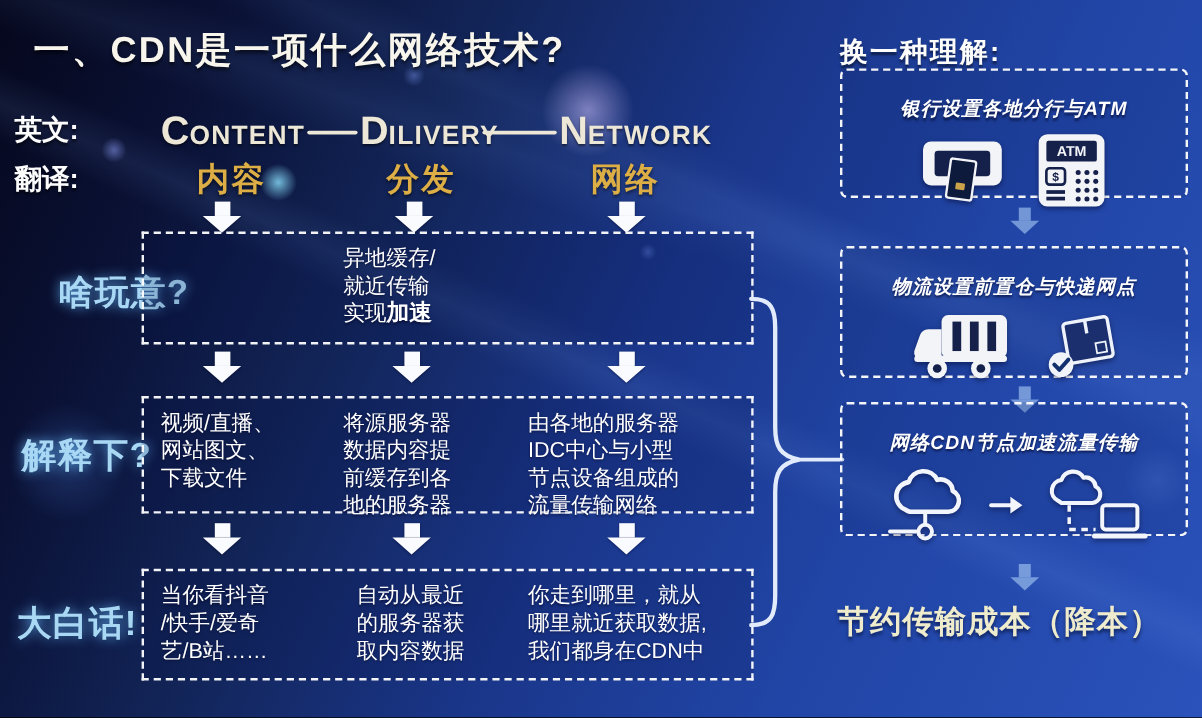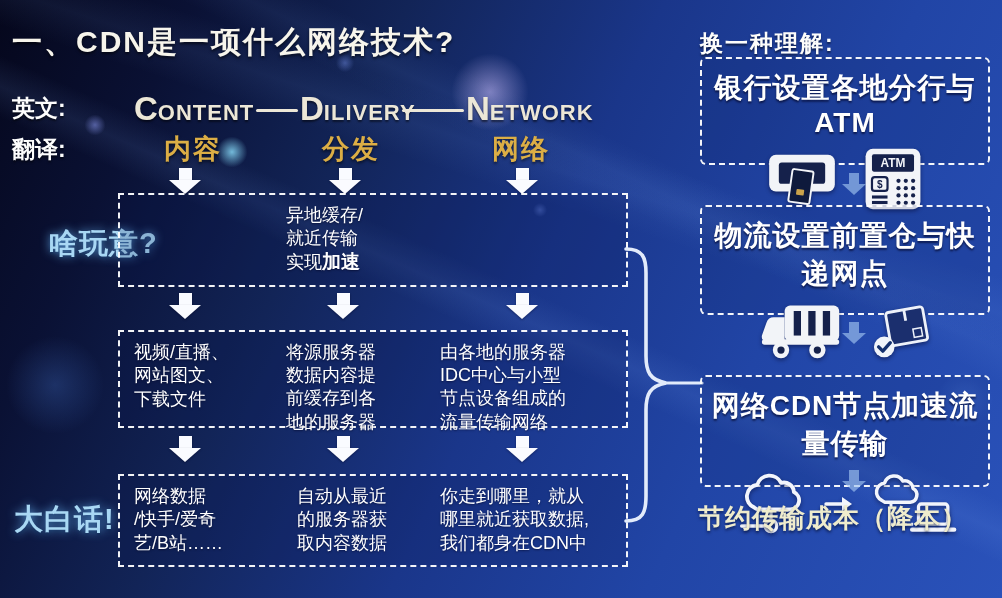--- a/index.html
+++ b/index.html
@@ -17,21 +17,21 @@
       linear-gradient(115deg,#05071c 0%,#0a1134 15%,#122457 32%,#1a368a 52%,#2145a6 72%,#2a52ba 100%);
   }
   .stage::before{
     content:"";position:absolute;inset:0;pointer-events:none;
     background:
       linear-gradient(24deg, transparent 46%, rgba(130,175,255,.10) 49%, transparent 52%),
       linear-gradient(18deg, transparent 62%, rgba(130,175,255,.08) 66%, transparent 70%),
       linear-gradient(205deg, transparent 30%, rgba(130,175,255,.07) 33%, transparent 36%);
   }
   .abs{position:absolute;}
-  .title{left:12px;top:22px;font-size:30px;font-weight:bold;color:#f7f5ec;letter-spacing:2px;text-shadow:0 2px 3px rgba(0,0,0,.6);}
+  .title{left:28px;top:22px;font-size:30px;font-weight:bold;color:#f7f5ec;letter-spacing:2px;text-shadow:0 2px 3px rgba(0,0,0,.6);}
   .side-label{font-size:23px;font-weight:bold;color:#fdfdfd;text-shadow:0 2px 2px rgba(0,0,0,.5);}
   .lbl-en{left:12px;top:93px;}
   .lbl-cn{left:12px;top:134px;}
   .enword{top:90px;color:#ece7d7;font-weight:bold;white-space:nowrap;text-shadow:0 2px 2px rgba(0,0,0,.5);text-align:right;}
   .enword .cap{font-size:33px;}
   .enword .rest{font-size:22px;letter-spacing:1px;}
   .dashline{top:109px;height:3px;background:#ece7d7;border-radius:2px;}
   .goldword{top:131px;font-size:27px;font-weight:bold;color:#dcae45;letter-spacing:2px;text-shadow:0 2px 3px rgba(0,0,0,.55);}
   .blue-label{font-size:29px;font-weight:bold;color:#a9d8f4;letter-spacing:1px;
     text-shadow:0 0 10px rgba(110,190,255,.85),0 2px 3px rgba(0,20,60,.7);}
@@ -41,21 +41,21 @@
   .arrow .head{width:0;height:0;margin:0 auto;border-left:16px solid transparent;border-right:16px solid transparent;border-top:14px solid #fafbff;filter:drop-shadow(0 1px 1px rgba(0,0,30,.4));}
   .arrow.soft .stem{background:rgba(160,195,240,.65);box-shadow:none;}
   .arrow.soft .head{border-top-color:rgba(160,195,240,.65);filter:none;}
   .arrow.soft.small .stem{width:10px;height:11px;}
   .arrow.soft.small .head{border-left-width:12px;border-right-width:12px;border-top-width:11px;}
   
   .rowbox{left:118px;width:510px;border:2px dashed rgba(255,255,255,.95);background:rgba(5,18,70,.18);box-sizing:border-box;}
   .cell{position:absolute;top:9px;font-size:18px;line-height:1.28;color:#ffffff;white-space:pre-line;text-shadow:0 1px 2px rgba(0,0,30,.55);}
   .cell b{font-size:19px;}
   .rightbox{left:700px;width:290px;border:2px dashed rgba(255,255,255,.95);border-radius:6px;background:rgba(8,24,84,.15);box-sizing:border-box;text-align:center;}
-  .rightbox .rtitle{margin-top:10px;font-size:28px;font-weight:bold;color:#ffffff;letter-spacing:1px;text-shadow:0 2px 2px rgba(0,0,30,.6);}
+  .rightbox .rtitle{margin-top:22px;font-size:16px;font-weight:bold;color:#ffffff;letter-spacing:1px;text-shadow:0 2px 2px rgba(0,0,30,.6);font-style:italic;}
   .rightbox .icons{display:flex;justify-content:center;align-items:center;gap:26px;margin-top:8px;}
   .alt-heading{left:700px;top:28px;width:290px;text-align:left;font-size:23px;font-weight:bold;color:#fdfdfb;letter-spacing:2px;text-shadow:0 2px 2px rgba(0,0,0,.5);}
   .conclusion{left:698px;top:503px;width:300px;font-size:26px;font-weight:bold;color:#efeccd;line-height:1.22;letter-spacing:1px;text-shadow:0 2px 3px rgba(0,10,40,.6);white-space:nowrap;}
   svg{display:block;}
   .ic{filter:drop-shadow(0 2px 2px rgba(0,0,30,.45));}
 </style>
 </head>
 <body>
 
 <div class="stage">
@@ -82,20 +82,21 @@
   <div class="abs arrow" style="left:329px;top:168px;">
       <div class="stem"></div>
       <div class="head"></div>
     </div>
   <div class="abs arrow" style="left:506px;top:168px;">
       <div class="stem"></div>
       <div class="head"></div>
     </div>
 
   <div class="abs blue-label" style="left:18px;top:224px;padding-left:31px;">啥玩意?</div>
+  <div class="abs blue-label" style="left:18px;top:360px;">解释下?</div>
   <div class="abs blue-label" style="left:14px;top:500px;">大白话!</div>
 
   <div class="abs rowbox" style="top:193px;height:94px;">
     <div class="cell" style="left:166px;width:140px;"><span>异地缓存/
 就近传输
 实现</span><b>加速</b><span></span></div>
   </div>
 
   <div class="abs arrow" style="left:169px;top:293px;">
       <div class="stem"></div>
@@ -131,21 +132,21 @@
   <div class="abs arrow" style="left:327px;top:436px;">
       <div class="stem"></div>
       <div class="head"></div>
     </div>
   <div class="abs arrow" style="left:506px;top:436px;">
       <div class="stem"></div>
       <div class="head"></div>
     </div>
 
   <div class="abs rowbox" style="top:474px;height:93px;">
-    <div class="cell" style="left:14px;width:150px;"><span>网络数据
+    <div class="cell" style="left:14px;width:150px;"><span>当你看抖音
 /快手/爱奇
 艺/B站……</span><b></b><span></span></div>
     <div class="cell" style="left:177px;width:140px;"><span>自动从最近
 的服务器获
 取内容数据</span><b></b><span></span></div>
     <div class="cell" style="left:320px;width:186px;"><span>你走到哪里，就从
 哪里就近获取数据,
 我们都身在CDN中</span><b></b><span></span></div>
   </div>
 
@@ -223,21 +224,21 @@
         <path d="M8,48 l4.5,4.5 l8,-9" fill="none" stroke="#13306e" stroke-width="3.6" stroke-linecap="round" stroke-linejoin="round"></path>
       </svg>
     </div>
   </div>
 
   <div class="abs arrow soft small" style="left:838px;top:322px;">
       <div class="stem"></div>
       <div class="head"></div>
     </div>
 
-  <div class="abs rightbox" style="top:375px;height:112px;">
+  <div class="abs rightbox" style="top:335px;height:112px;">
     <div class="rtitle">网络CDN节点加速流量传输</div>
     <div class="icons" style="gap:14px;">
       <svg class="ic" width="78" height="66" viewBox="0 0 84 72">
         <path d="M24,40 a13,13 0 0 1 3,-25 a14,14 0 0 1 26,-2 a11,11 0 0 1 14,10 a10,10 0 0 1 -4,19 L28,42 a12,12 0 0 1 -4,-2 Z" fill="none" stroke="#f2f5fc" stroke-width="4.2" stroke-linejoin="round"></path>
         <line x1="42" y1="42" x2="42" y2="53" stroke="#f2f5fc" stroke-width="3.6"></line>
         <circle cx="42" cy="60" r="6.2" fill="none" stroke="#f2f5fc" stroke-width="3.6"></circle>
         <line x1="10" y1="60" x2="34" y2="60" stroke="#f2f5fc" stroke-width="3.6" stroke-linecap="round"></line>
       </svg>
       <svg class="ic" width="30" height="20" viewBox="0 0 30 20">
         <line x1="2" y1="10" x2="20" y2="10" stroke="#f2f5fc" stroke-width="3.4" stroke-linecap="round"></line>

